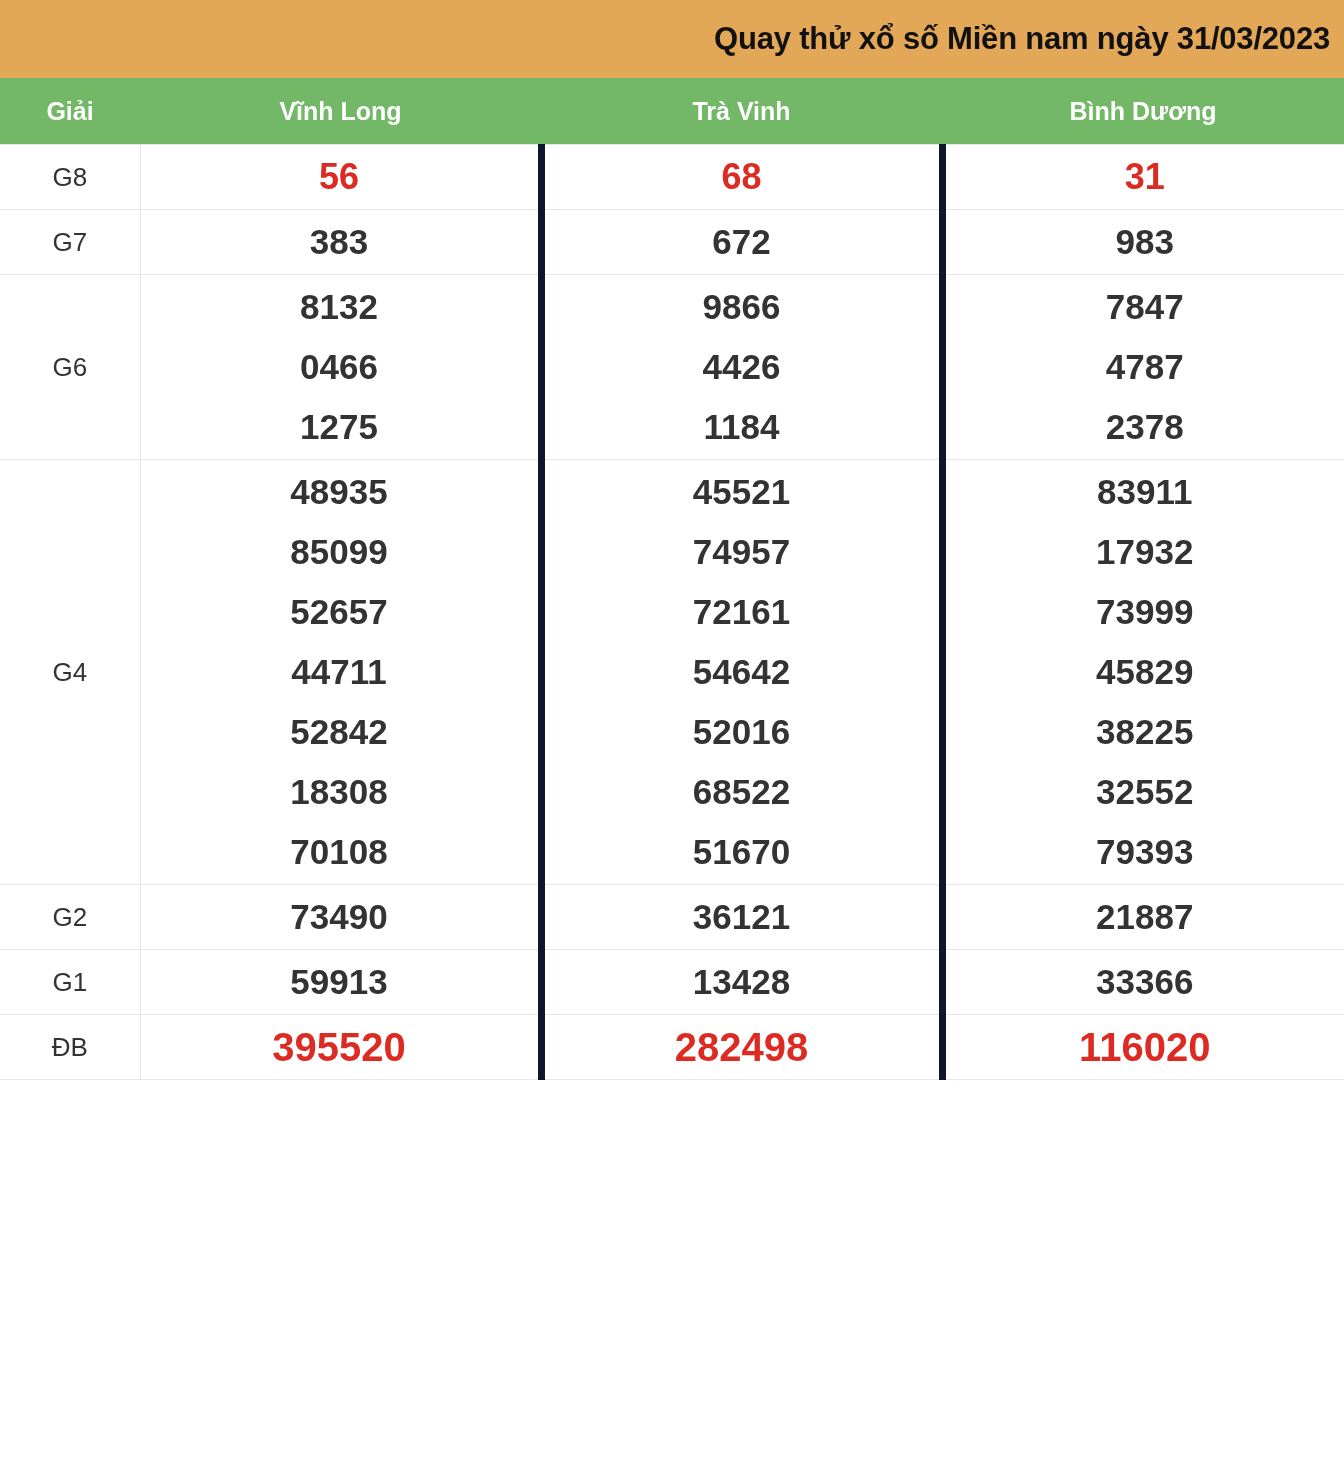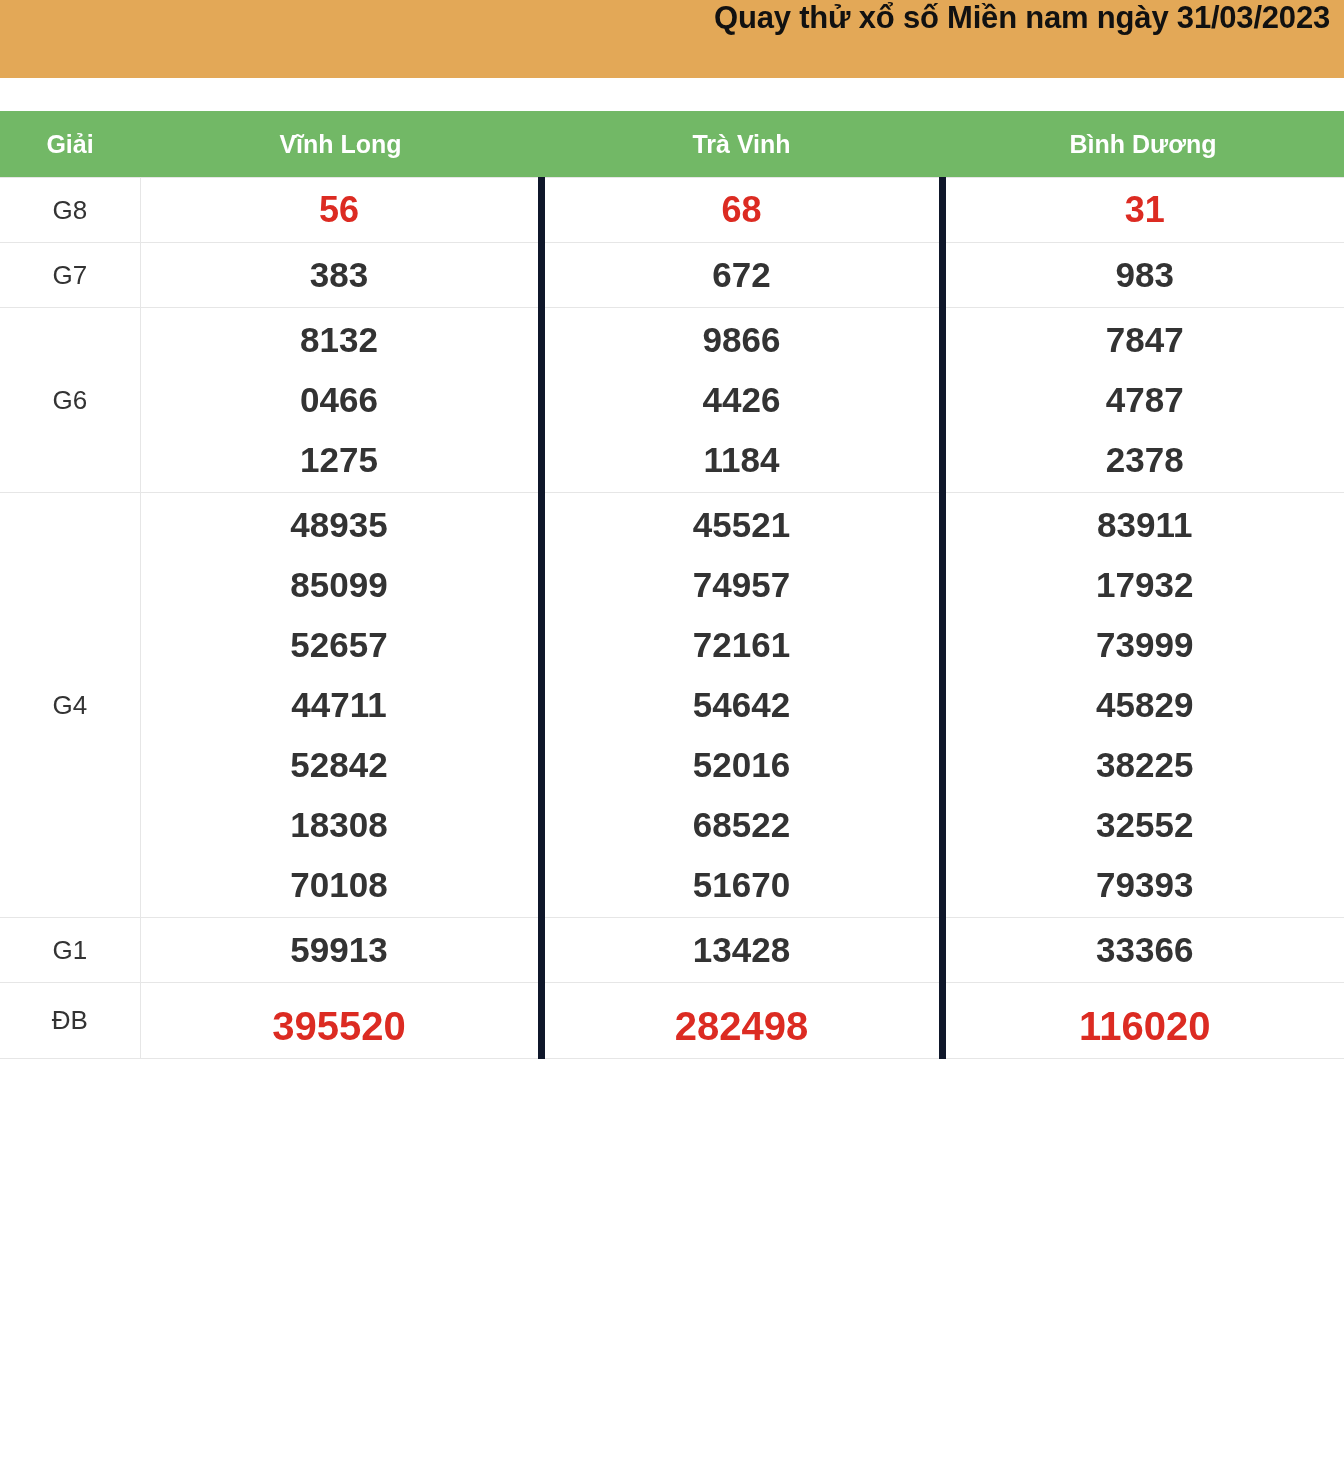--- a/index.html
+++ b/index.html
@@ -20,21 +20,21 @@
     position: relative;
     background: #ffffff;
     box-sizing: border-box;
   }
 
   
   .title-band {
     height: 78px;
     background: #e3a857;
     display: flex;
-    align-items: flex-start;
+    align-items: center;
     justify-content: flex-end;
     padding-right: 14px;
     box-sizing: border-box;
     gap: 16px;
   }
   .title-text {
     font-size: 31px;
     font-weight: bold;
     color: #111111;
     letter-spacing: -0.2px;
@@ -54,21 +54,20 @@
       -1px -1px 0 rgba(255,255,255,0.9);
   }
 
   
   .col-head {
     height: 66px;
     background: #72b866;
     display: flex;
     align-items: center;
     box-sizing: border-box;
-    margin-top: 33px;
   }
   .col-head .cell {
     color: #ffffff;
     font-size: 25px;
     font-weight: bold;
     text-align: center;
     box-sizing: border-box;
   }
 
   
@@ -102,21 +101,20 @@
   .num-line {
     line-height: 60px;
     height: 60px;
   }
   .red {
     color: #dc2b22;
   }
   .db .num-line {
     color: #dc2b22;
     font-size: 40px;
-    margin-top: 11px;
   }
   .g8 .num-line {
     font-size: 36px;
   }
 
   
   col.w-label { width: 140px; }
   col.w-col   { width: 401px; }
   col.w-col2  { width: 401px; }
   col.w-col3  { width: 402px; }
@@ -211,20 +209,32 @@
             <div class="num-line">83911</div>
             <div class="num-line">17932</div>
             <div class="num-line">73999</div>
             <div class="num-line">45829</div>
             <div class="num-line">38225</div>
             <div class="num-line">32552</div>
             <div class="num-line">79393</div>
           </td>
         </tr>
         <tr>
+          <td class="c-label">G2</td>
+          <td class="c-vl">
+            <div class="num-line">73490</div>
+          </td>
+          <td class="c-tv">
+            <div class="num-line">36121</div>
+          </td>
+          <td class="c-bd">
+            <div class="num-line">21887</div>
+          </td>
+        </tr>
+        <tr>
           <td class="c-label">G1</td>
           <td class="c-vl">
             <div class="num-line">59913</div>
           </td>
           <td class="c-tv">
             <div class="num-line">13428</div>
           </td>
           <td class="c-bd">
             <div class="num-line">33366</div>
           </td>

